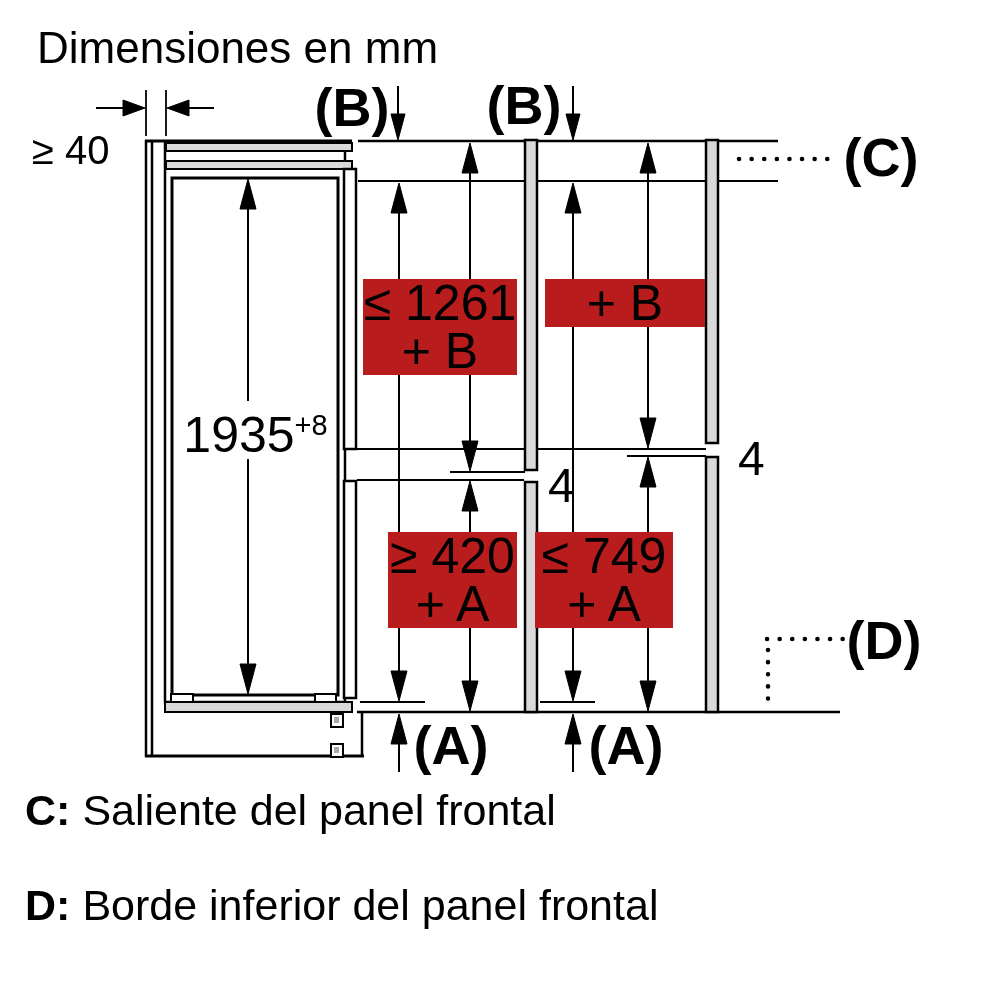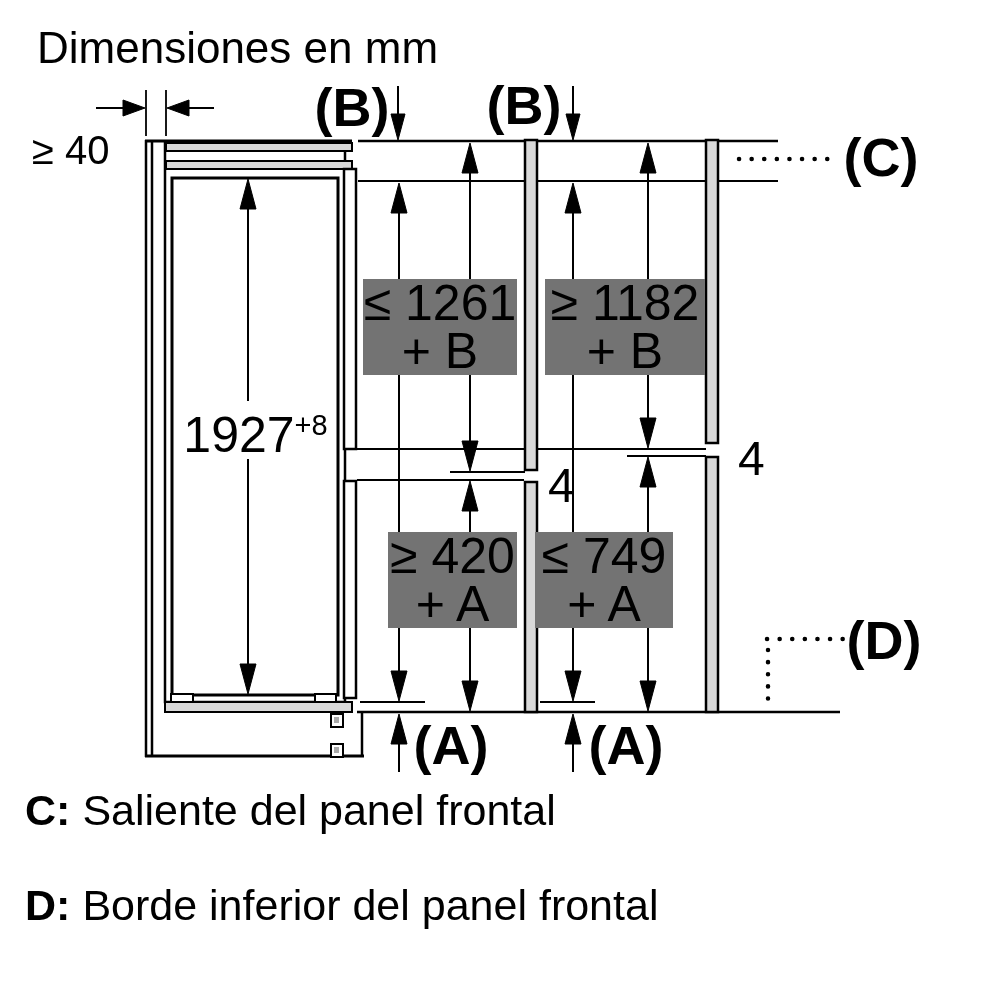--- a/index.html
+++ b/index.html
@@ -5,21 +5,21 @@
   html,body{margin:0;padding:0;background:#ffffff;}
   #stage{
     position:relative;width:1000px;height:1000px;background:#ffffff;
     font-family:"Liberation Sans","DejaVu Sans",sans-serif;color:#000;
     overflow:hidden;
   }
   #stage svg{position:absolute;left:0;top:0;}
   .txt{position:absolute;white-space:nowrap;}
   .title{font-size:44px;line-height:48px;}
   .geq{font-size:40px;line-height:50px;text-align:right;}
-  .dim{font-size:50px;line-height:48px;text-align:center;background:#737373;}
+  .dim{font-size:50px;line-height:48px;text-align:center;background:#b91c1c;}
   .dim div{line-height:48px;}
   .niche-h{font-size:50px;line-height:48px;background:#fff;text-align:center;}
   .sup{font-size:29px;vertical-align:17px;letter-spacing:0;}
   .ref{font-size:54px;line-height:62px;font-weight:bold;width:84px;text-align:center;}
   .gap4{font-size:48px;line-height:50px;}
   .legend{font-size:43px;line-height:46px;}
   .legend b{font-weight:bold;margin-right:12px;}
 </style>
 </head>
 <body>
@@ -131,29 +131,28 @@
   <div class="txt title" style="left:25px;top:24px;margin-left:12px;">Dimensiones en mm</div>
 
   <div class="txt geq" style="left:32px;top:125px;">≥ 40</div>
 
   <div class="txt ref" style="left:310px;top:76px;">(B)</div>
   <div class="txt ref" style="left:482px;top:74px;">(B)</div>
 
   <div class="txt ref" style="left:839px;top:126px;">(C)</div>
   <div class="txt ref" style="left:842px;top:609px;">(D)</div>
 
-  <div class="txt niche-h" style="left:183px;top:401px;width:145px;"><span>1927</span><span class="sup">+8</span></div>
+  <div class="txt niche-h" style="left:183px;top:401px;width:145px;"><span>1935</span><span class="sup">+8</span></div>
 
   <div class="txt dim" style="left:363px;top:279px;width:154px;">
     <div>≤ 1261</div>
     <div>+ B</div>
   </div>
 
   <div class="txt dim" style="left:545px;top:279px;width:160px;">
-    <div>≥ 1182</div>
     <div>+ B</div>
   </div>
 
   <div class="txt dim" style="left:388px;top:532px;width:129px;">
     <div>≥ 420</div>
     <div>+ A</div>
   </div>
 
   <div class="txt dim" style="left:535px;top:532px;width:138px;">
     <div>≤ 749</div>

